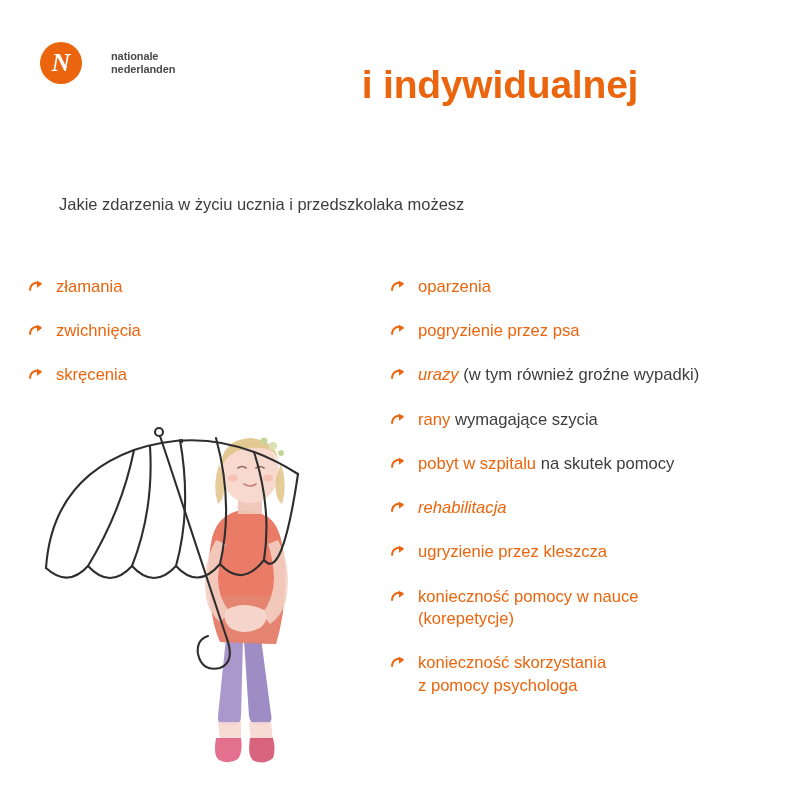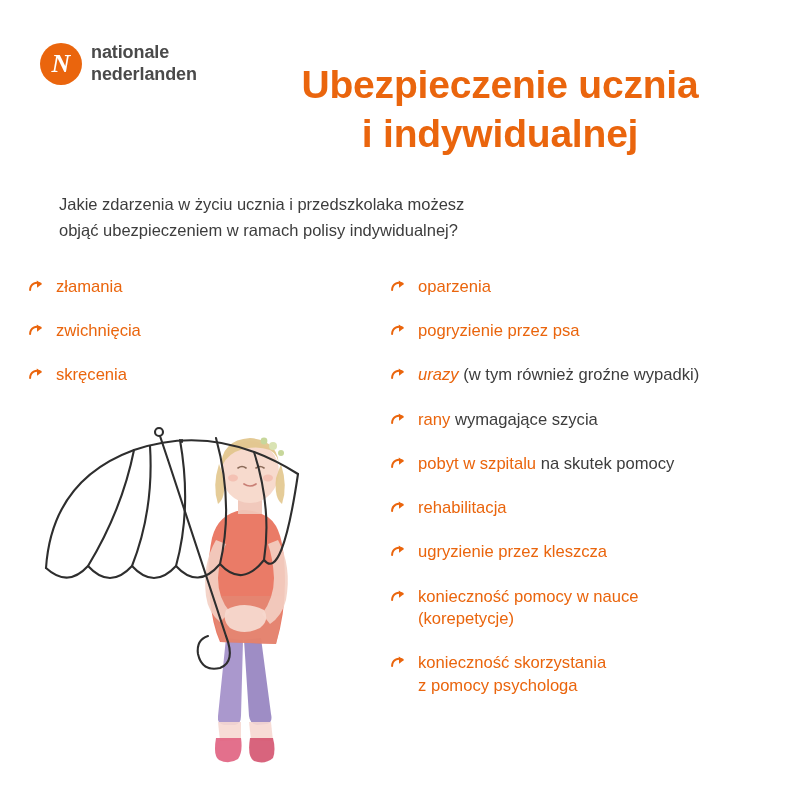--- a/index.html
+++ b/index.html
@@ -44,25 +44,26 @@
     align-items: center;
     justify-content: center;
     color: #ffffff;
     font-family: "Liberation Serif", serif;
     font-weight: bold;
     font-size: 26px;
     line-height: 1;
     font-style: italic;
   }
   .logo-text {
-    font-size: 18px;
+    font-size: 11px;
     line-height: 1.22;
     color: #4a4a4a;
     font-weight: bold;
     letter-spacing: -0.1px;
+    margin-left: 20px;
   }
 
   .title {
     position: absolute;
     left: 230px;
     right: 30px;
     top: 34px;
     text-align: center;
     color: #ea650d;
     font-weight: bold;
@@ -137,28 +138,26 @@
     <div class="logo-mark">
       <div class="glyph">N</div>
     </div>
     <div class="logo-text">
       <div>nationale</div>
       <div>nederlanden</div>
     </div>
   </div>
 
   <h1 class="title">
-    <span>Ubezpieczenie ucznia</span>
     <span class="line2">i indywidualnej</span>
   </h1>
 </div>
 
 <div class="intro">
   <div>Jakie zdarzenia w życiu ucznia i przedszkolaka możesz</div>
-  <div>objąć ubezpieczeniem w ramach polisy indywidualnej?</div>
 </div>
 
 <div class="col-left">
     <div class="bullet-row">
       <span class="arrow-icon"><svg viewBox="0 0 20 20" width="19" height="19" aria-hidden="true">
           <path d="M2.2 12.6 C2.2 6.4 8.6 3.2 13.2 6.0" fill="none" stroke="#ea650d" stroke-width="2.1" stroke-linecap="round"></path>
           <path d="M9.2 2.6 L14.6 6.3 L9.6 10.2 Z" fill="#ea650d"></path>
         </svg></span>
       <div class="bullet-text"><span style="white-space: pre-line;">złamania</span></div>
     </div>
@@ -211,21 +210,21 @@
           <path d="M2.2 12.6 C2.2 6.4 8.6 3.2 13.2 6.0" fill="none" stroke="#ea650d" stroke-width="2.1" stroke-linecap="round"></path>
           <path d="M9.2 2.6 L14.6 6.3 L9.6 10.2 Z" fill="#ea650d"></path>
         </svg></span>
       <div class="bullet-text"><span style="white-space: pre-line;">pobyt w szpitalu</span><span class="plain"> na skutek pomocy</span></div>
     </div>
     <div class="bullet-row">
       <span class="arrow-icon"><svg viewBox="0 0 20 20" width="19" height="19" aria-hidden="true">
           <path d="M2.2 12.6 C2.2 6.4 8.6 3.2 13.2 6.0" fill="none" stroke="#ea650d" stroke-width="2.1" stroke-linecap="round"></path>
           <path d="M9.2 2.6 L14.6 6.3 L9.6 10.2 Z" fill="#ea650d"></path>
         </svg></span>
-      <div class="bullet-text"><span style="white-space: pre-line;">rehabilitacja</span></div>
+      <div class="bullet-text"><span style="white-space: pre-line; font-style: italic;">rehabilitacja</span></div>
     </div>
     <div class="bullet-row">
       <span class="arrow-icon"><svg viewBox="0 0 20 20" width="19" height="19" aria-hidden="true">
           <path d="M2.2 12.6 C2.2 6.4 8.6 3.2 13.2 6.0" fill="none" stroke="#ea650d" stroke-width="2.1" stroke-linecap="round"></path>
           <path d="M9.2 2.6 L14.6 6.3 L9.6 10.2 Z" fill="#ea650d"></path>
         </svg></span>
       <div class="bullet-text"><span style="white-space: pre-line;">ugryzienie przez kleszcza</span></div>
     </div>
     <div class="bullet-row">
       <span class="arrow-icon"><svg viewBox="0 0 20 20" width="19" height="19" aria-hidden="true">

